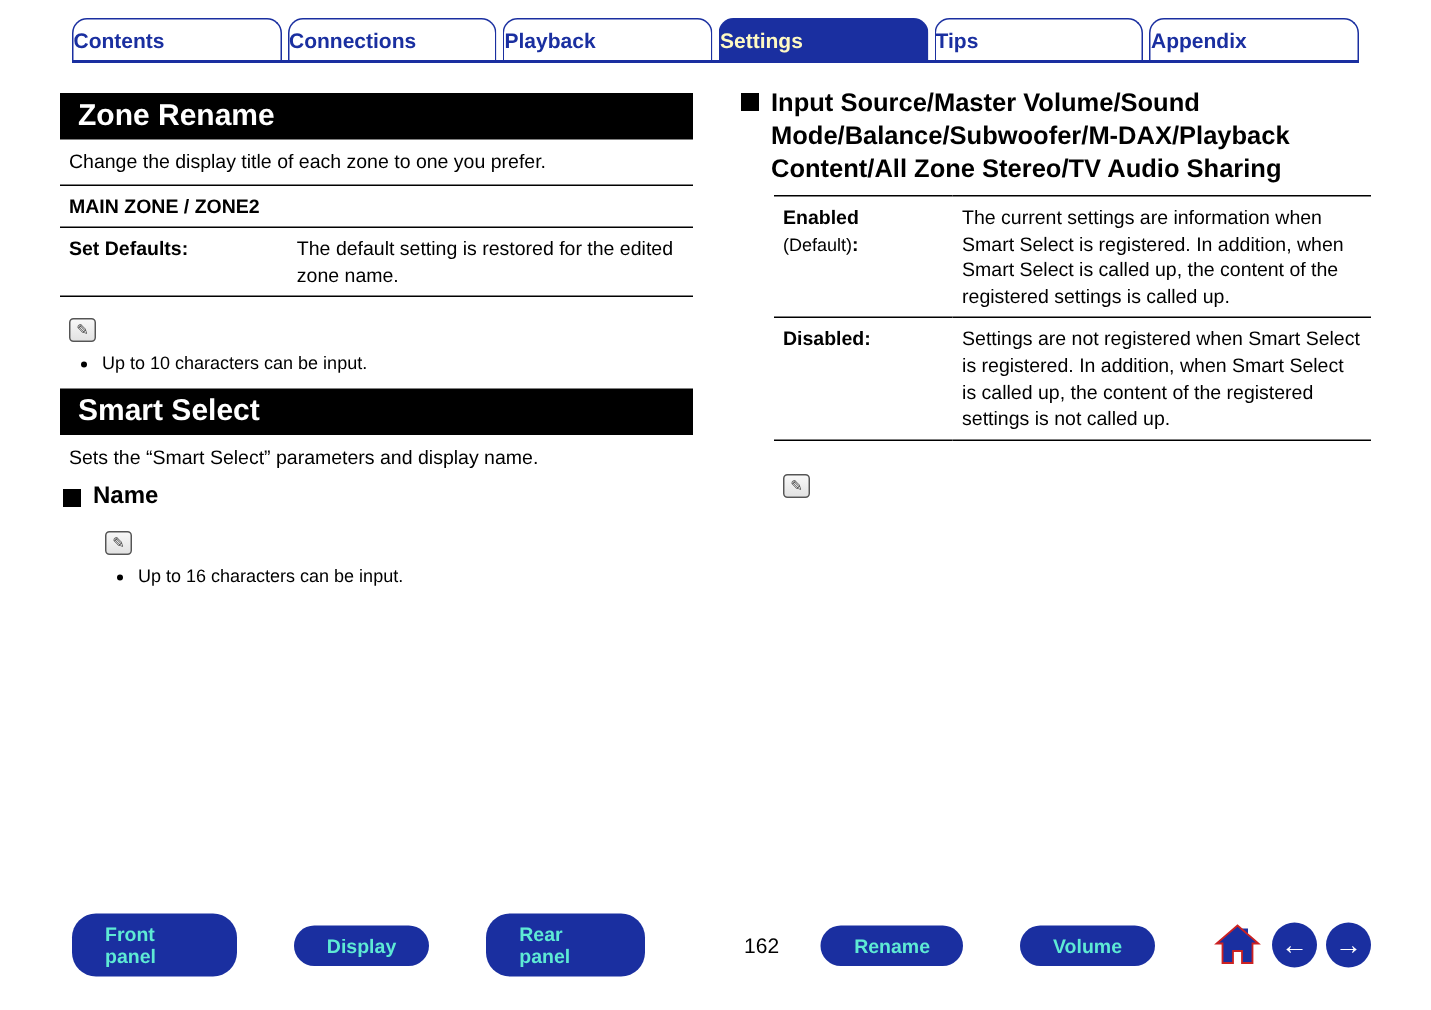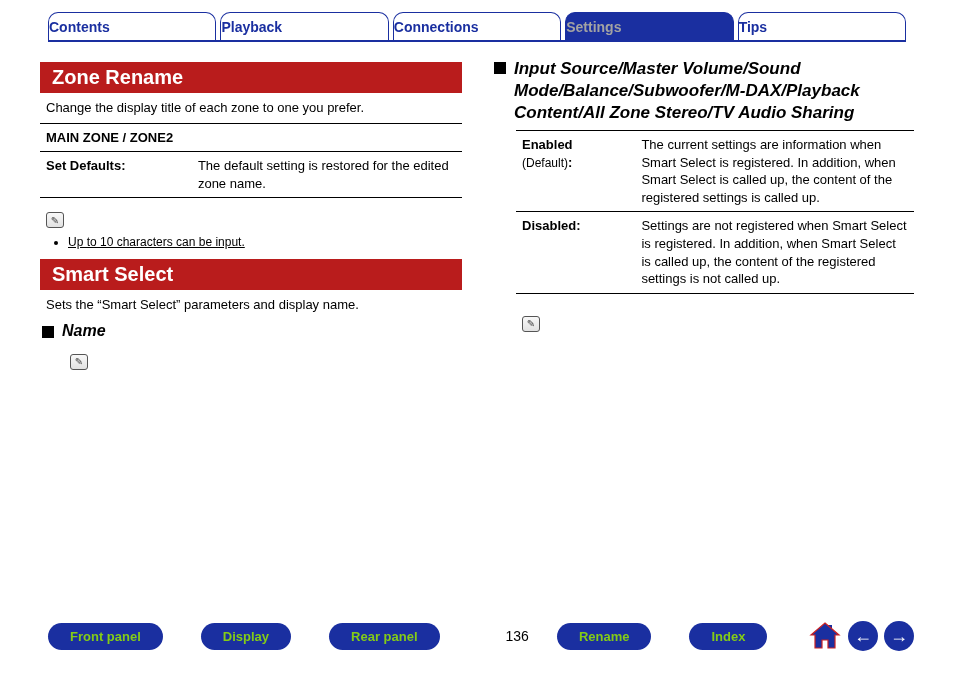--- a/index.html
+++ b/index.html
@@ -27,34 +27,34 @@
     border-top-right-radius: 10px;
     border-bottom: none;
     color: #1a2fa0;
     font-weight: bold;
     font-size: 14px;
     background: #fff;
     cursor: pointer;
   }
   .tab.active {
     background: #1a2fa0;
-    color: #a3a3a3;
+    color: #fef9c3;
   }
   .tab-underline {
     border-bottom: 2px solid #1a2fa0;
     margin: 0 48px;
   }
   .content {
     display: flex;
     padding: 12px 40px 0 40px;
     gap: 30px;
   }
   .col { flex: 1; min-width: 0; }
   .section-bar {
-    background: #b91c1c;
+    background: #000000;
     color: #fff;
     font-weight: bold;
     font-size: 20px;
     padding: 4px 12px;
     margin: 8px 0 6px 0;
   }
   .desc {
     font-size: 13px;
     margin: 4px 6px 6px 6px;
     line-height: 1.35;
@@ -86,28 +86,26 @@
     justify-content: center;
     font-size: 10px;
     color: #444;
     margin: 10px 0 4px 6px;
   }
   ul.notes {
     list-style: disc;
     margin: 2px 0 8px 28px;
     font-size: 12px;
     line-height: 1.4;
-    text-decoration: underline;
   }
   .subhead {
     display: flex;
     align-items: flex-start;
     gap: 8px;
     margin: 8px 0 4px 2px;
-    font-style: italic;
   }
   .black-sq {
     width: 12px; height: 12px;
     background: #000;
     margin-top: 4px;
     flex-shrink: 0;
   }
   .subhead-text {
     font-weight: bold;
     font-size: 16px;
@@ -117,21 +115,21 @@
   .footer {
     position: absolute;
     bottom: 22px;
     left: 0; right: 0;
     display: flex;
     align-items: center;
     padding: 0 40px 0 48px;
   }
   .pill {
     background: #1a2fa0;
-    color: #84cc16;
+    color: #5eead4;
     font-weight: bold;
     font-size: 13px;
     padding: 6px 22px;
     border-radius: 16px;
     cursor: pointer;
     margin-right: 38px;
   }
   .page-num {
     font-size: 14px;
     margin: 0 28px;
@@ -155,24 +153,25 @@
     width: 34px; height: 30px;
     cursor: pointer;
   }
   .arrow { color:#fff; font-size:18px; font-weight:bold; }
 </style>
 </head>
 <body>
 
 <div class="top-tabs">
   <div class="tab">Contents</div>
+  <div class="tab">Connections</div>
   <div class="tab">Playback</div>
-  <div class="tab">Connections</div>
   <div class="tab active">Settings</div>
   <div class="tab">Tips</div>
+  <div class="tab">Appendix</div>
 </div>
 <div class="tab-underline"></div>
 
 <div class="content">
 
   <div class="col">
     <div class="section-bar">Zone Rename</div>
     <div class="desc">Change the display title of each zone to one you prefer.</div>
     <table class="tbl">
       <tbody>
@@ -192,20 +191,23 @@
 
     <div class="section-bar">Smart Select</div>
     <div class="desc">Sets the “Smart Select” parameters and display name.</div>
 
     <div class="subhead">
       <div class="black-sq"></div>
       <div class="subhead-text">Name</div>
     </div>
     <div class="indent">
       <div class="note-icon">✎</div>
+      <ul class="notes">
+        <li>Up to 16 characters can be input.</li>
+      </ul>
     </div>
   </div>
 
   <div class="col">
     <div class="subhead" style="margin-top:4px;">
       <div class="black-sq"></div>
       <div class="subhead-text subhead-big">Input Source/Master Volume/Sound Mode/Balance/Subwoofer/M-DAX/Playback Content/All Zone Stereo/TV Audio Sharing</div>
     </div>
     <div class="indent">
     <table class="tbl" style="margin-top:6px;">
@@ -225,23 +227,23 @@
         </table>
     <div class="note-icon" style="margin-top:18px;">✎</div>
     </div>
   </div>
 </div>
 
 <div class="footer">
   <div class="pill">Front panel</div>
   <div class="pill">Display</div>
   <div class="pill">Rear panel</div>
-  <div class="page-num">136</div>
+  <div class="page-num">162</div>
   <div class="pill">Rename</div>
-  <div class="pill">Index</div>
+  <div class="pill">Volume</div>
   <div class="footer-icons">
     <svg class="home-icon" viewBox="0 0 34 30">
       <path d="M17 2 L31 14 L27 14 L27 27 L20 27 L20 19 L14 19 L14 27 L7 27 L7 14 L3 14 Z" fill="#1a2fa0"></path>
       <rect x="20" y="4" width="4" height="6" fill="#1a2fa0"></rect>
       <path d="M17 2 L31 14 L27 14 L27 27 L20 27 L20 19 L14 19 L14 27 L7 27 L7 14 L3 14 Z" fill="none" stroke="#cc2222" stroke-width="1.2"></path>
     </svg>
     <div class="circ">
         <span class="arrow">←</span>
       </div>
     <div class="circ">

